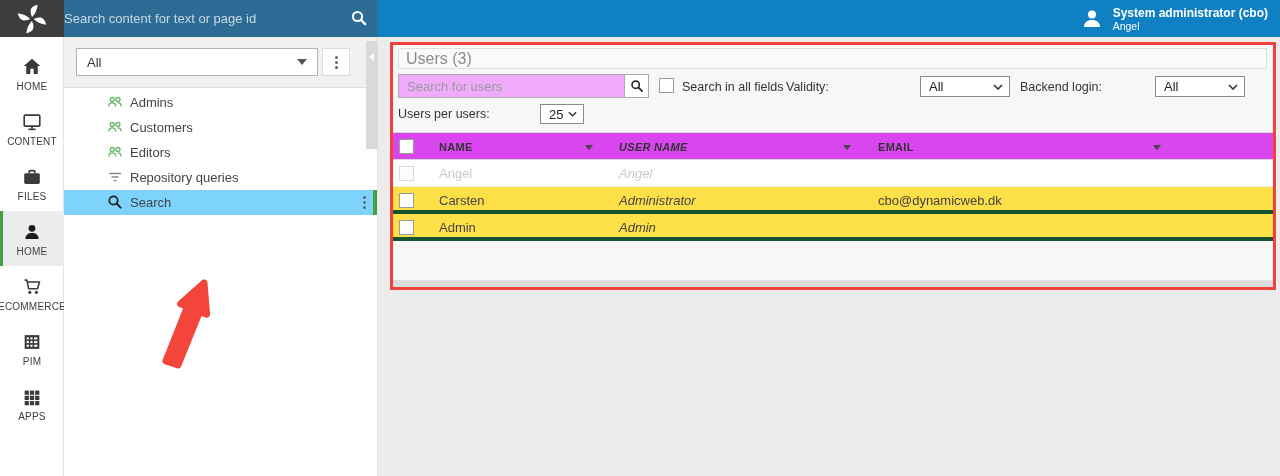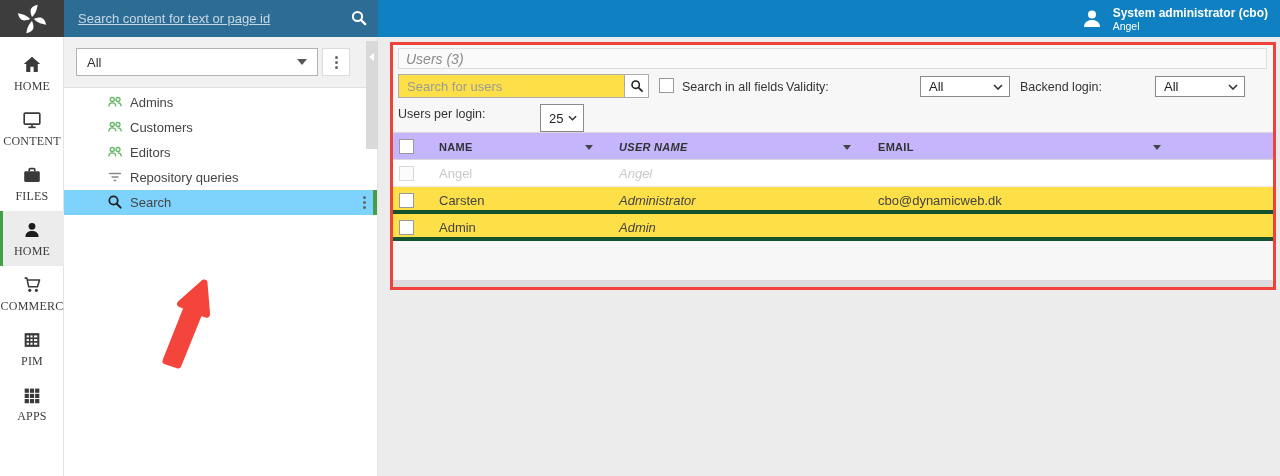--- a/index.html
+++ b/index.html
@@ -4,34 +4,34 @@
 <style>
   * { margin:0; padding:0; box-sizing:border-box; }
   html,body { width:1280px; height:476px; overflow:hidden; background:#ececec;
               font-family:"Liberation Sans", sans-serif; }
   .abs { position:absolute; }
 
   
   #topbar { position:absolute; left:0; top:0; width:1280px; height:37px; display:flex; }
   #logo-block { width:64px; height:37px; background:#3d3d3d; display:flex; align-items:center; justify-content:center; }
   #topbar-search { width:314px; height:37px; background:#2d6c94; position:relative; display:flex; align-items:center; }
-  #topbar-search .ph { color:rgba(255,255,255,.72); font-size:13px; padding-left:14px;text-decoration:underline; }
+  #topbar-search .ph { color:rgba(255,255,255,.72); font-size:13px; padding-left:0; }
   #topbar-search .mag { position:absolute; right:10px; top:9px; }
   #topbar-main { flex:1; background:#0f80c2; display:flex; align-items:center; justify-content:flex-end; }
   #user-block { display:flex; align-items:center; gap:9px; padding-right:12px; cursor:pointer; }
   #user-block .lines { display:flex; flex-direction:column; color:#ffffff; }
   #user-block .t1 { font-size:12px; font-weight:bold; line-height:14px; }
   #user-block .t2 { font-size:10.5px; line-height:12px; }
 
   
   #sidebar { position:absolute; left:0; top:37px; width:64px; height:439px; background:#fff;
              border-right:1px solid #e4e4e4; padding-top:9px; }
   .side-item { width:64px; height:55px; display:flex; flex-direction:column; align-items:center;
                justify-content:center; cursor:pointer; border-left:3px solid transparent; padding-right:3px; }
-  .side-item .lbl { font-size:12px; color:#3c3c3c; margin-top:3px; letter-spacing:.2px;font-family:Liberation Serif, serif; }
+  .side-item .lbl { font-size:10px; color:#3c3c3c; margin-top:3px; letter-spacing:.2px; }
   .side-item.selected { background:#ececec; border-left:3px solid #43a047; }
 
   
   #tree-panel { position:absolute; left:64px; top:37px; width:314px; height:439px; background:#fff;
                 border-right:1px solid #e3e3e3; }
   #tree-top { position:absolute; left:0; top:0; width:100%; height:51px; background:#f1f1f1;
               border-bottom:1px solid #e0e0e0; }
   #scope-select { position:absolute; left:12px; top:11px; width:242px; height:28px; background:#fff;
                   border:1px solid #b3b3b3; display:flex; align-items:center; justify-content:space-between;
                   padding:0 10px; font-size:13px; color:#333; cursor:pointer; }
@@ -52,44 +52,44 @@
 
   .kebab-dots { display:flex; flex-direction:column; gap:2px; align-items:center; justify-content:center; height:100%; width:100%; }
   .kebab-dots i { width:3px; height:3px; background:#666; border-radius:50%; }
 
   
   #main { position:absolute; left:378px; top:37px; width:902px; height:439px; background:#ececec; }
   #red-rect { position:absolute; left:12px; top:5px; width:886px; height:248px;
               border:3px solid #f0413a; background:#f7f7f7; }
   #panel-title-box { position:absolute; left:5px; top:3px; width:869px; height:21px;
                      border:1px solid #ddd; background:#fafafa; display:flex; align-items:center; }
-  #panel-title-box span { font-size:14px; color:#8a8a8a; padding-left:7px;font-style:italic; }
-
-  #user-search-input { position:absolute; left:5px; top:29px; width:227px; height:24px; background:#fde047;
+  #panel-title-box span { font-size:16px; color:#8a8a8a; padding-left:7px; }
+
+  #user-search-input { position:absolute; left:5px; top:29px; width:227px; height:24px; background:#f0abfc;
                        border:1px solid #ababab; font-size:13px; color:#333; padding:0 8px;
                        font-family:"Liberation Sans", sans-serif; }
   #user-search-input::placeholder { color:#9a9a9a; opacity:1; }
   #user-search-btn { position:absolute; left:232px; top:29px; width:24px; height:24px; background:#fff;
                      border:1px solid #ababab; border-left:none; display:flex; align-items:center;
                      justify-content:center; cursor:pointer; }
 
   .cb { width:15px; height:15px; background:#fff; border:1px solid #9a9a9a; display:inline-block; cursor:pointer; }
   .cb.disabled { border-color:#d9d9d9; background:#fcfcfc; cursor:default; }
 
   .flt-label { position:absolute; font-size:12.5px; color:#333; white-space:nowrap; }
 
   .sel { position:absolute; background:#fff; border:1px solid #8a8a8a; display:flex; align-items:center;
          justify-content:space-between; padding:0 6px 0 8px; font-size:13px; color:#222; cursor:pointer; }
 
   
   #users-table { position:absolute; left:0; top:87px; width:880px; }
   .t-row { position:relative; width:100%; }
   .t-row .cbx { position:absolute; left:6px; top:6px; }
   .t-cell { position:absolute; top:0; font-size:13px; color:#444; white-space:nowrap; }
-  .t-head { height:28px; background:#c4b5fd; border-top:1px solid #d8d8d8; border-bottom:1px solid #d8d8d8; }
+  .t-head { height:28px; background:#d946ef; border-top:1px solid #d8d8d8; border-bottom:1px solid #d8d8d8; }
   .t-head .t-cell { font-size:11px; font-weight:bold; color:#333; letter-spacing:.3px; line-height:28px; }
   .t-head .caret { position:absolute; top:12px; width:0; height:0; border-left:4px solid transparent;
                    border-right:4px solid transparent; border-top:5px solid #444; cursor:pointer; }
   .t-data { height:27px; background:#fff; cursor:pointer; }
   .t-data .t-cell { line-height:27px; }
   .t-data.dim { border-bottom:1px solid #ececec; }
   .t-data.dim .t-cell { color:#c9c9c9; }
   .t-data.hl { background:#fde047; border-bottom:4px solid #14532d; }
   .col-name  { left:46px; }  .col-uname { left:226px;font-style:italic; }  .col-email { left:485px; }
 
@@ -332,22 +332,22 @@
     </div>
 
     <span class="flt-label" style="left:627px; top:35px;">Backend login:</span>
     <div class="sel" style="left:762px; top:31px; width:90px; height:21px;">
       <span>All</span>
       <svg width="10" height="6" viewBox="0 0 10 6">
         <polyline points="1,1 5,5 9,1" fill="none" stroke="#333" stroke-width="1.6"></polyline>
       </svg>
     </div>
 
-    <span class="flt-label" style="left:5px; top:62px;">Users per login:</span>
-    <div class="sel" style="left:147px; top:59px; width:44px; height:28px;">
+    <span class="flt-label" style="left:5px; top:62px;">Users per users:</span>
+    <div class="sel" style="left:147px; top:59px; width:44px; height:20px;">
       <span>25</span>
       <svg width="9" height="6" viewBox="0 0 10 6">
         <polyline points="1,1 5,5 9,1" fill="none" stroke="#333" stroke-width="1.6"></polyline>
       </svg>
     </div>
 
     <div id="users-table">
       <div class="t-row t-head">
         <span class="cb cbx"></span>
         <span class="t-cell col-name">NAME</span>

